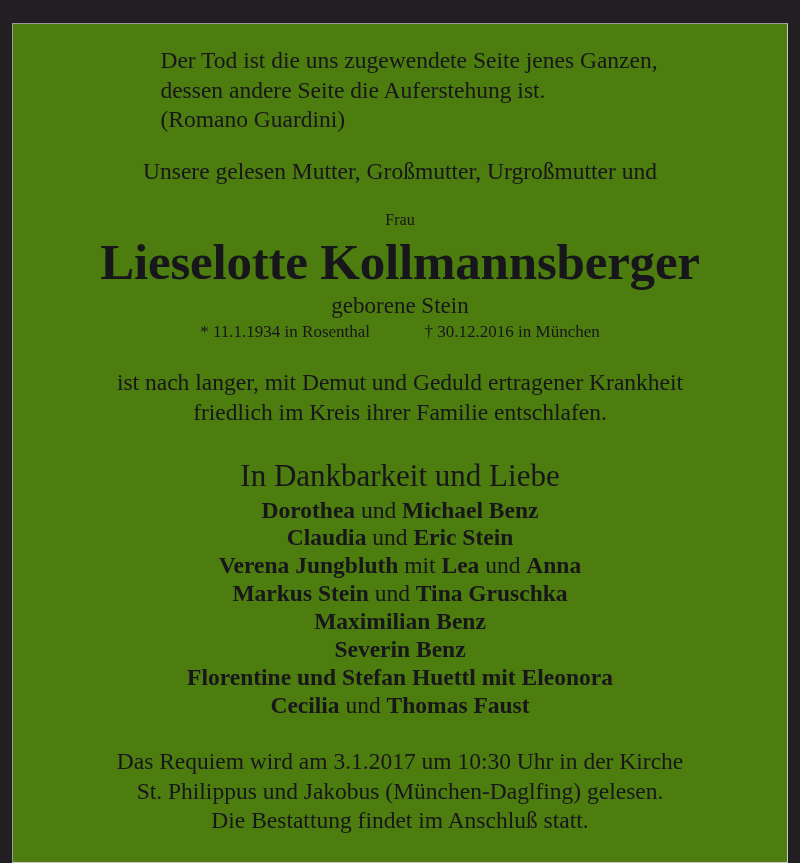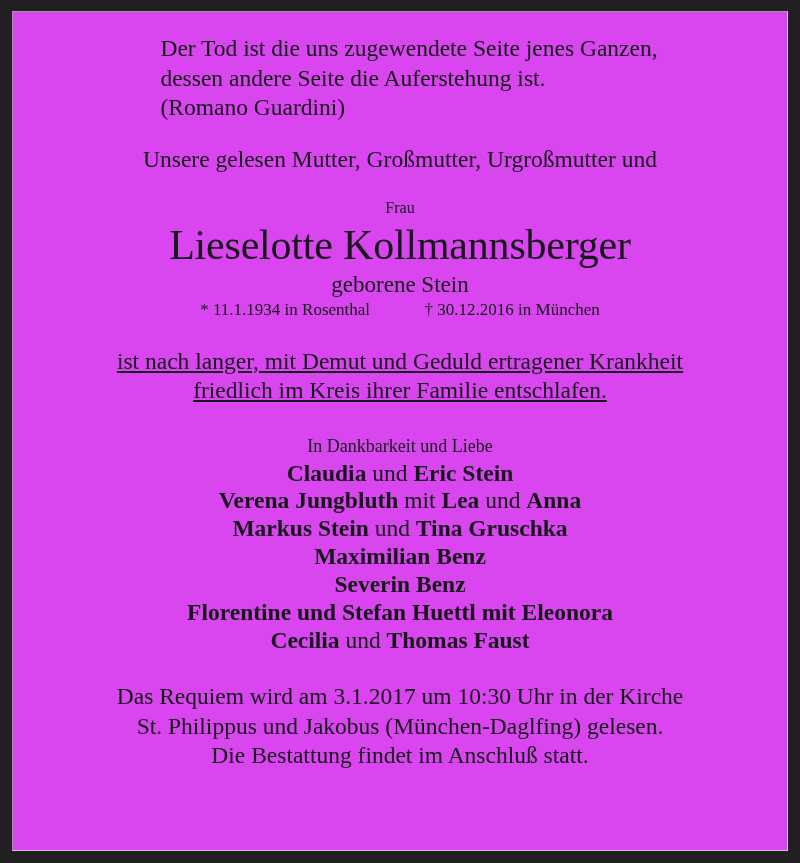--- a/index.html
+++ b/index.html
@@ -65,22 +65,22 @@
     line-height: 1.27;
   }
 
   .salutation {
     font-size: 16px;
     margin-top: 23px;
     line-height: 1.2;
   }
 
   .deceased-name {
-    font-size: 42px;
-    font-weight: normal;
+    font-size: 51px;
+    font-weight: bold;
     letter-spacing: -0.2px;
     line-height: 1.06;
     margin-top: 6px;
     white-space: nowrap;
   }
 
   .maiden-name {
     font-size: 23px;
     margin-top: 3px;
     line-height: 1.2;
@@ -94,25 +94,24 @@
   }
   .dates-gap {
     display: inline-block;
     width: 46px;
   }
 
   .passing-block {
     font-size: 23.5px;
     margin-top: 26px;
     line-height: 1.26;
-    text-decoration: underline;
   }
 
   .gratitude-intro {
-    font-size: 18px;
+    font-size: 31px;
     margin-top: 30px;
     line-height: 1.2;
   }
 
   .survivors {
     font-size: 23.5px;
     line-height: 1.185;
     margin-top: 2px;
   }
   .survivor-line {
@@ -125,21 +124,21 @@
     font-size: 23.5px;
     margin-top: 28px;
     line-height: 1.245;
   }
   .service-line { white-space: nowrap; }
 </style>
 </head>
 <body style="color: rgb(23, 22, 26);">
 
 <div class="notice-frame" style="background: rgb(33, 31, 33);">
-  <div class="notice-inner" style="background: #d946ef;">
+  <div class="notice-inner" style="background: #4d7c0f; margin-top: 12px;">
 
     <div class="quote-block">
       <div class="quote-col">
         <div class="quote-line">Der Tod ist die uns zugewendete Seite jenes Ganzen,</div>
         <div class="quote-line">dessen andere Seite die Auferstehung ist.</div>
         <div class="quote-line">(Romano Guardini)</div>
       </div>
     </div>
 
     <div class="block relation-block">
@@ -165,20 +164,21 @@
     </div>
 
     <div class="block passing-block">
       <div>ist nach langer, mit Demut und Geduld ertragener Krankheit</div>
       <div>friedlich im Kreis ihrer Familie entschlafen.</div>
     </div>
 
     <div class="block gratitude-intro">In Dankbarkeit und Liebe</div>
 
     <div class="block survivors">
+        <div class="survivor-line"><b>Dorothea</b><span class="conj"> und </span><b>Michael Benz</b></div>
         <div class="survivor-line"><b>Claudia</b><span class="conj"> und </span><b>Eric Stein</b></div>
         <div class="survivor-line"><b>Verena Jungbluth</b><span class="conj"> mit </span><b>Lea</b><span class="conj"> und </span><b>Anna</b></div>
         <div class="survivor-line"><b>Markus Stein</b><span class="conj"> und </span><b>Tina Gruschka</b></div>
         <div class="survivor-line"><b>Maximilian Benz</b></div>
         <div class="survivor-line"><b>Severin Benz</b></div>
         <div class="survivor-line"><b>Florentine und Stefan Huettl mit Eleonora</b></div>
         <div class="survivor-line"><b>Cecilia</b><span class="conj"> und </span><b>Thomas Faust</b></div>
       </div>
 
     <div class="block service-block">

